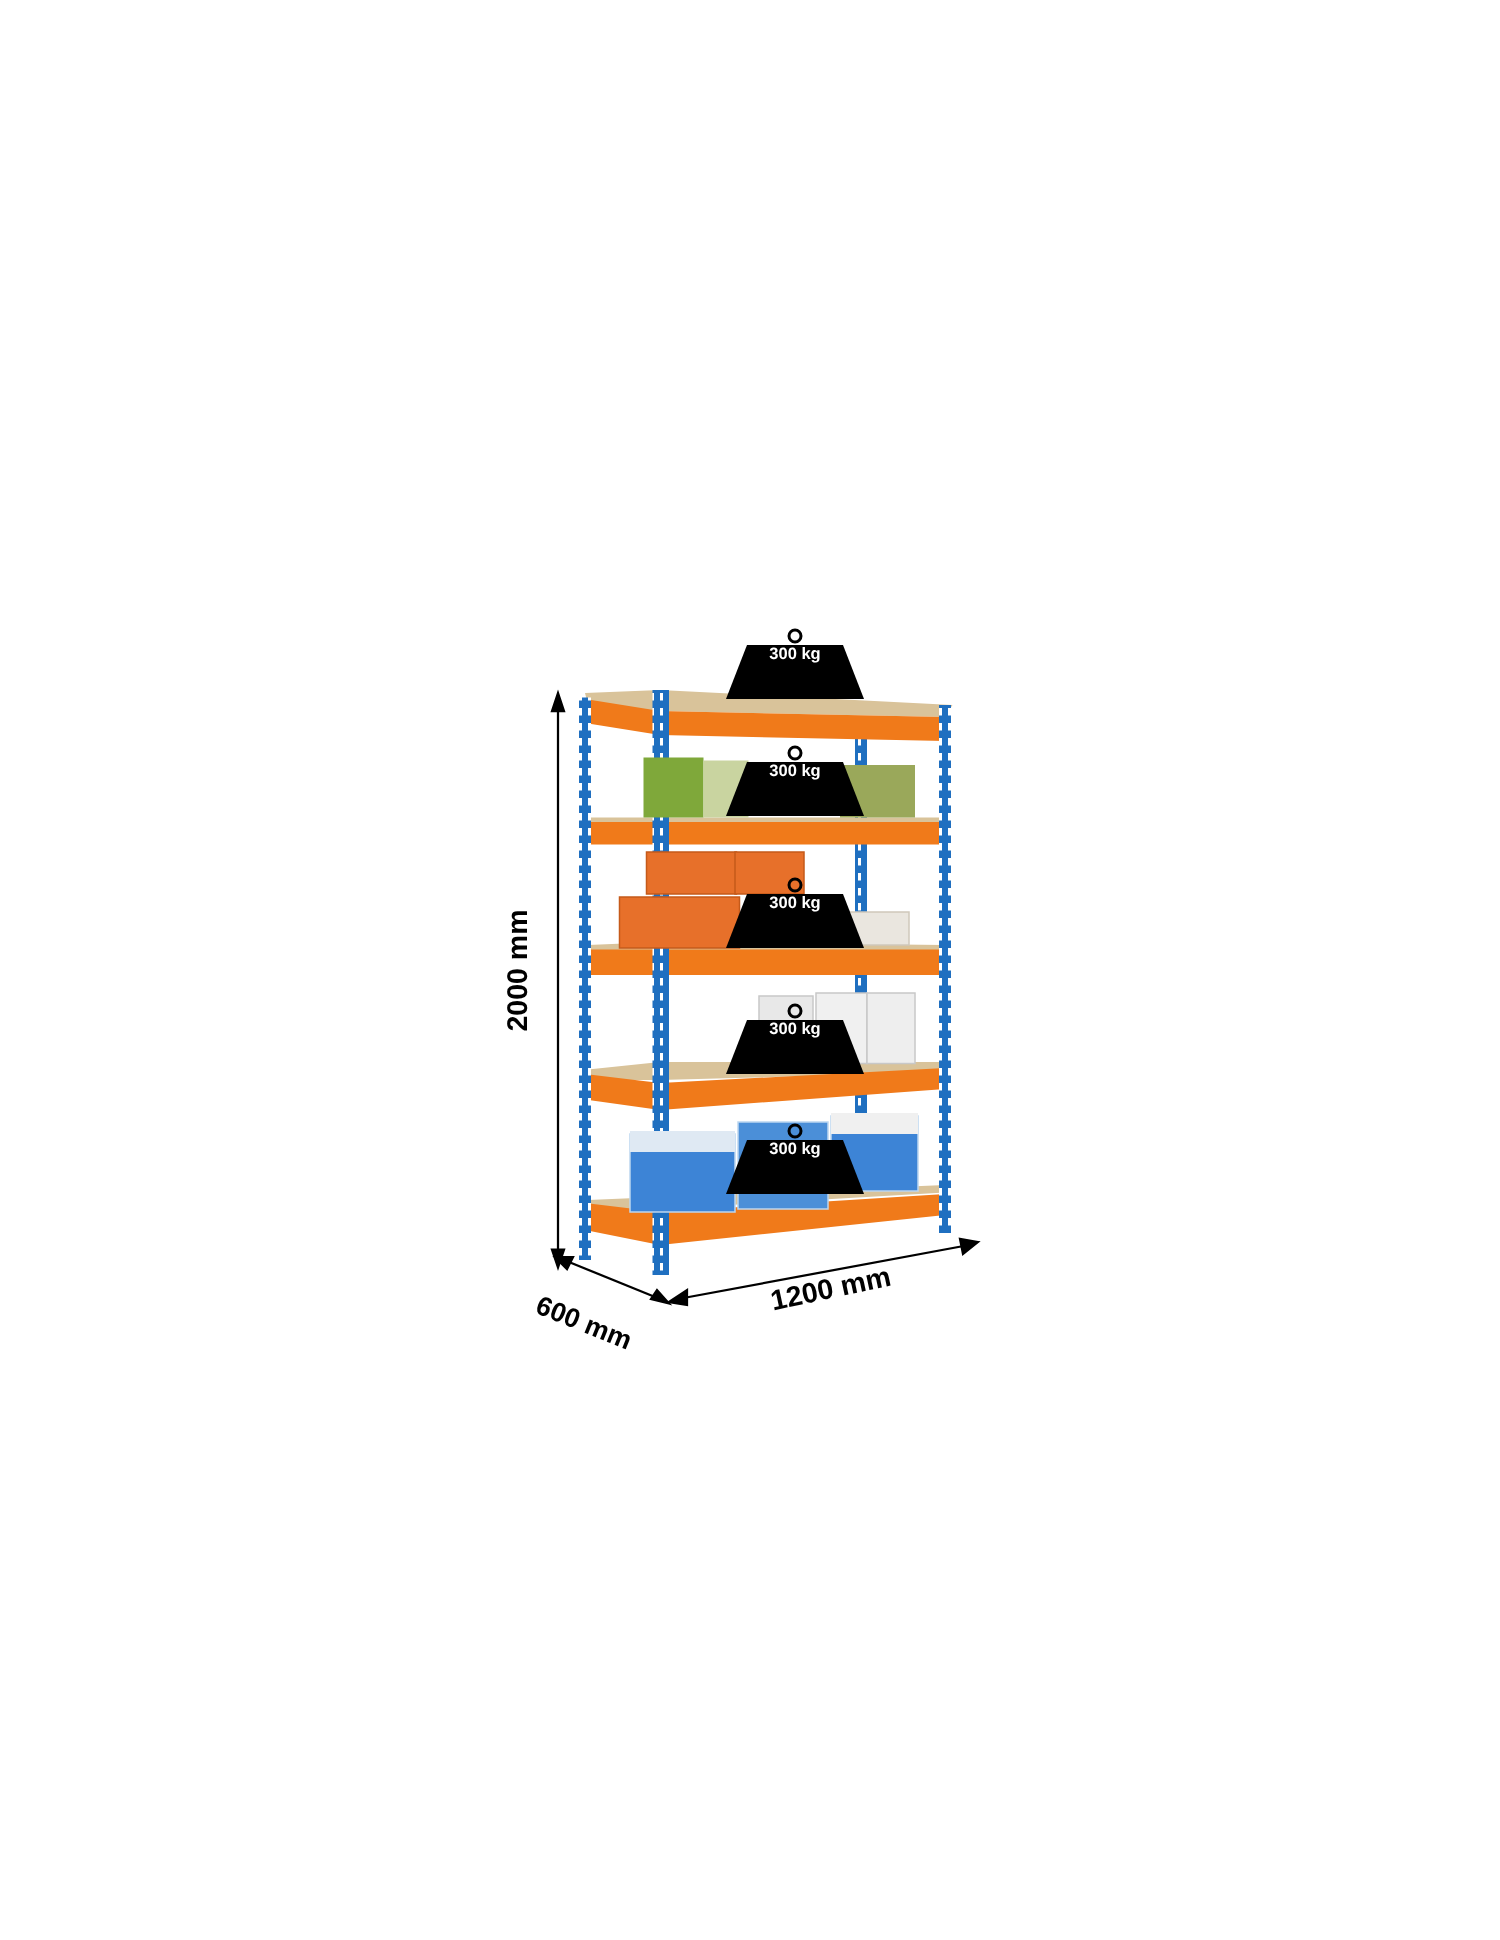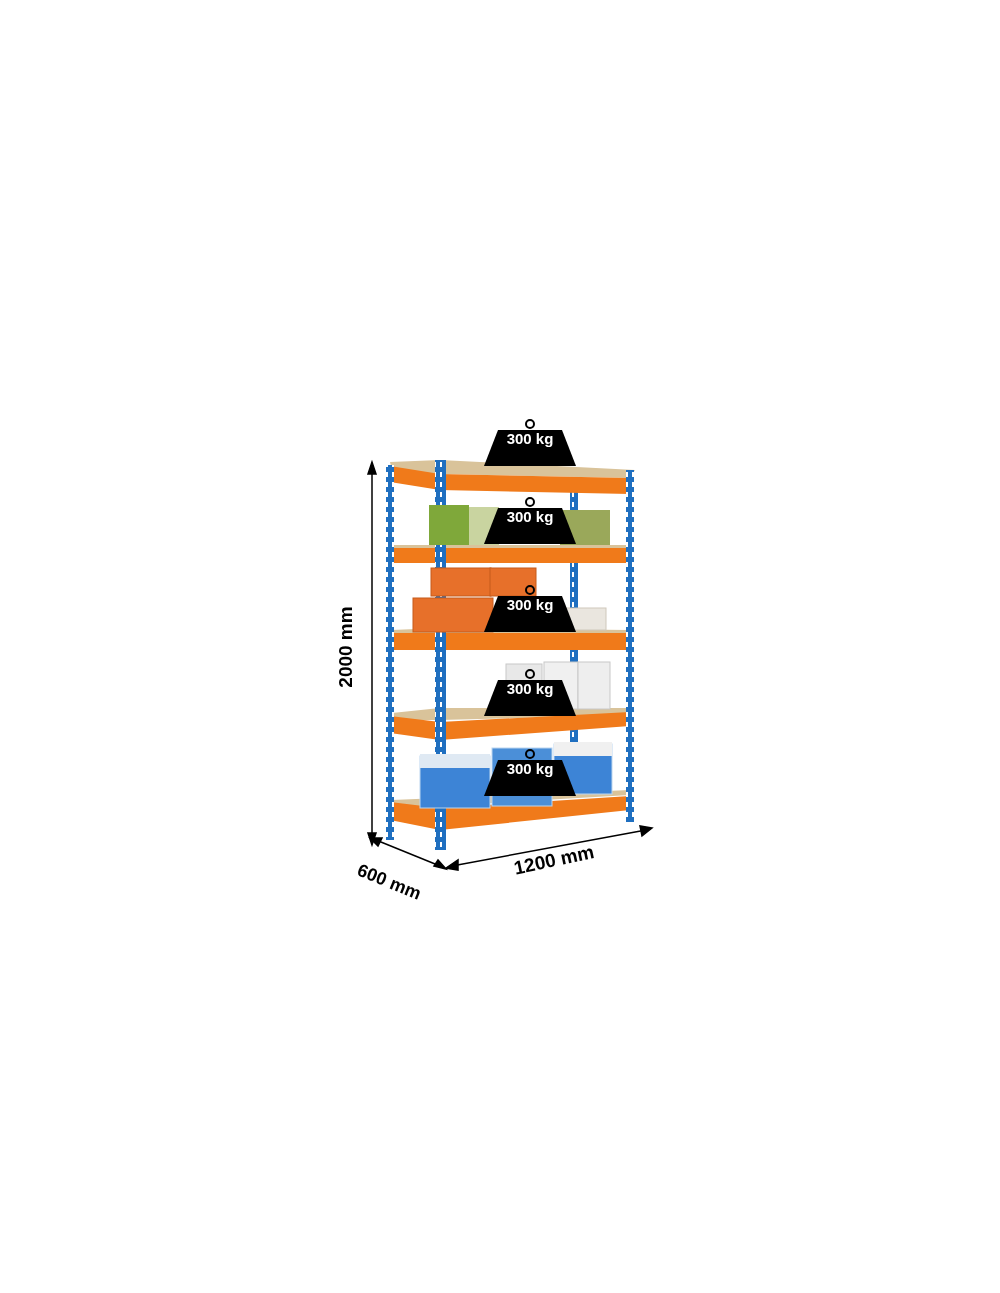--- a/index.html
+++ b/index.html
@@ -3,21 +3,21 @@
 <meta charset="utf-8">
 <style>
   html,body{margin:0;padding:0;background:#ffffff;}
   body{width:1000px;height:1293px;position:relative;overflow:hidden;font-family:"Liberation Sans",sans-serif;}
   #stage{position:absolute;left:0;top:0;width:1000px;height:1293px;}
   .lbl{position:absolute;font-family:"Liberation Sans",sans-serif;font-weight:bold;color:#000;white-space:nowrap;}
   .dim-h{left:322px;top:608px;font-size:19px;transform:rotate(-90deg);transform-origin:center;width:100px;height:22px;line-height:22px;text-align:center;left:296px;top:636px;}
   .dim-d{left:362px;top:860px;font-size:18px;transform:rotate(22deg);transform-origin:left top;}
   .dim-w{left:512px;top:858px;font-size:19px;transform:rotate(-12deg);transform-origin:left top;}
   .weight{position:absolute;width:100px;height:46px;}
-  .weight .wlabel{position:absolute;left:0;top:12px;width:100%;text-align:center;color:#fff;font-weight:bold;font-size:15px;font-family:"Liberation Sans",sans-serif;}
+  .weight .wlabel{position:absolute;left:0;top:12px;width:100%;text-align:center;color:#fff;font-weight:bold;font-size:11px;font-family:"Liberation Sans",sans-serif;}
 </style>
 </head>
 <body>
 
 <div id="stage">
   <svg width="1000" height="1293" viewBox="0 0 1000 1293" xmlns="http://www.w3.org/2000/svg">
     <defs>
       <pattern id="holes" width="6" height="10" patternUnits="userSpaceOnUse">
         <rect width="6" height="10" fill="#1f6fc0"></rect>
         <rect x="2" y="2" width="2" height="5" fill="#ffffff"></rect>

